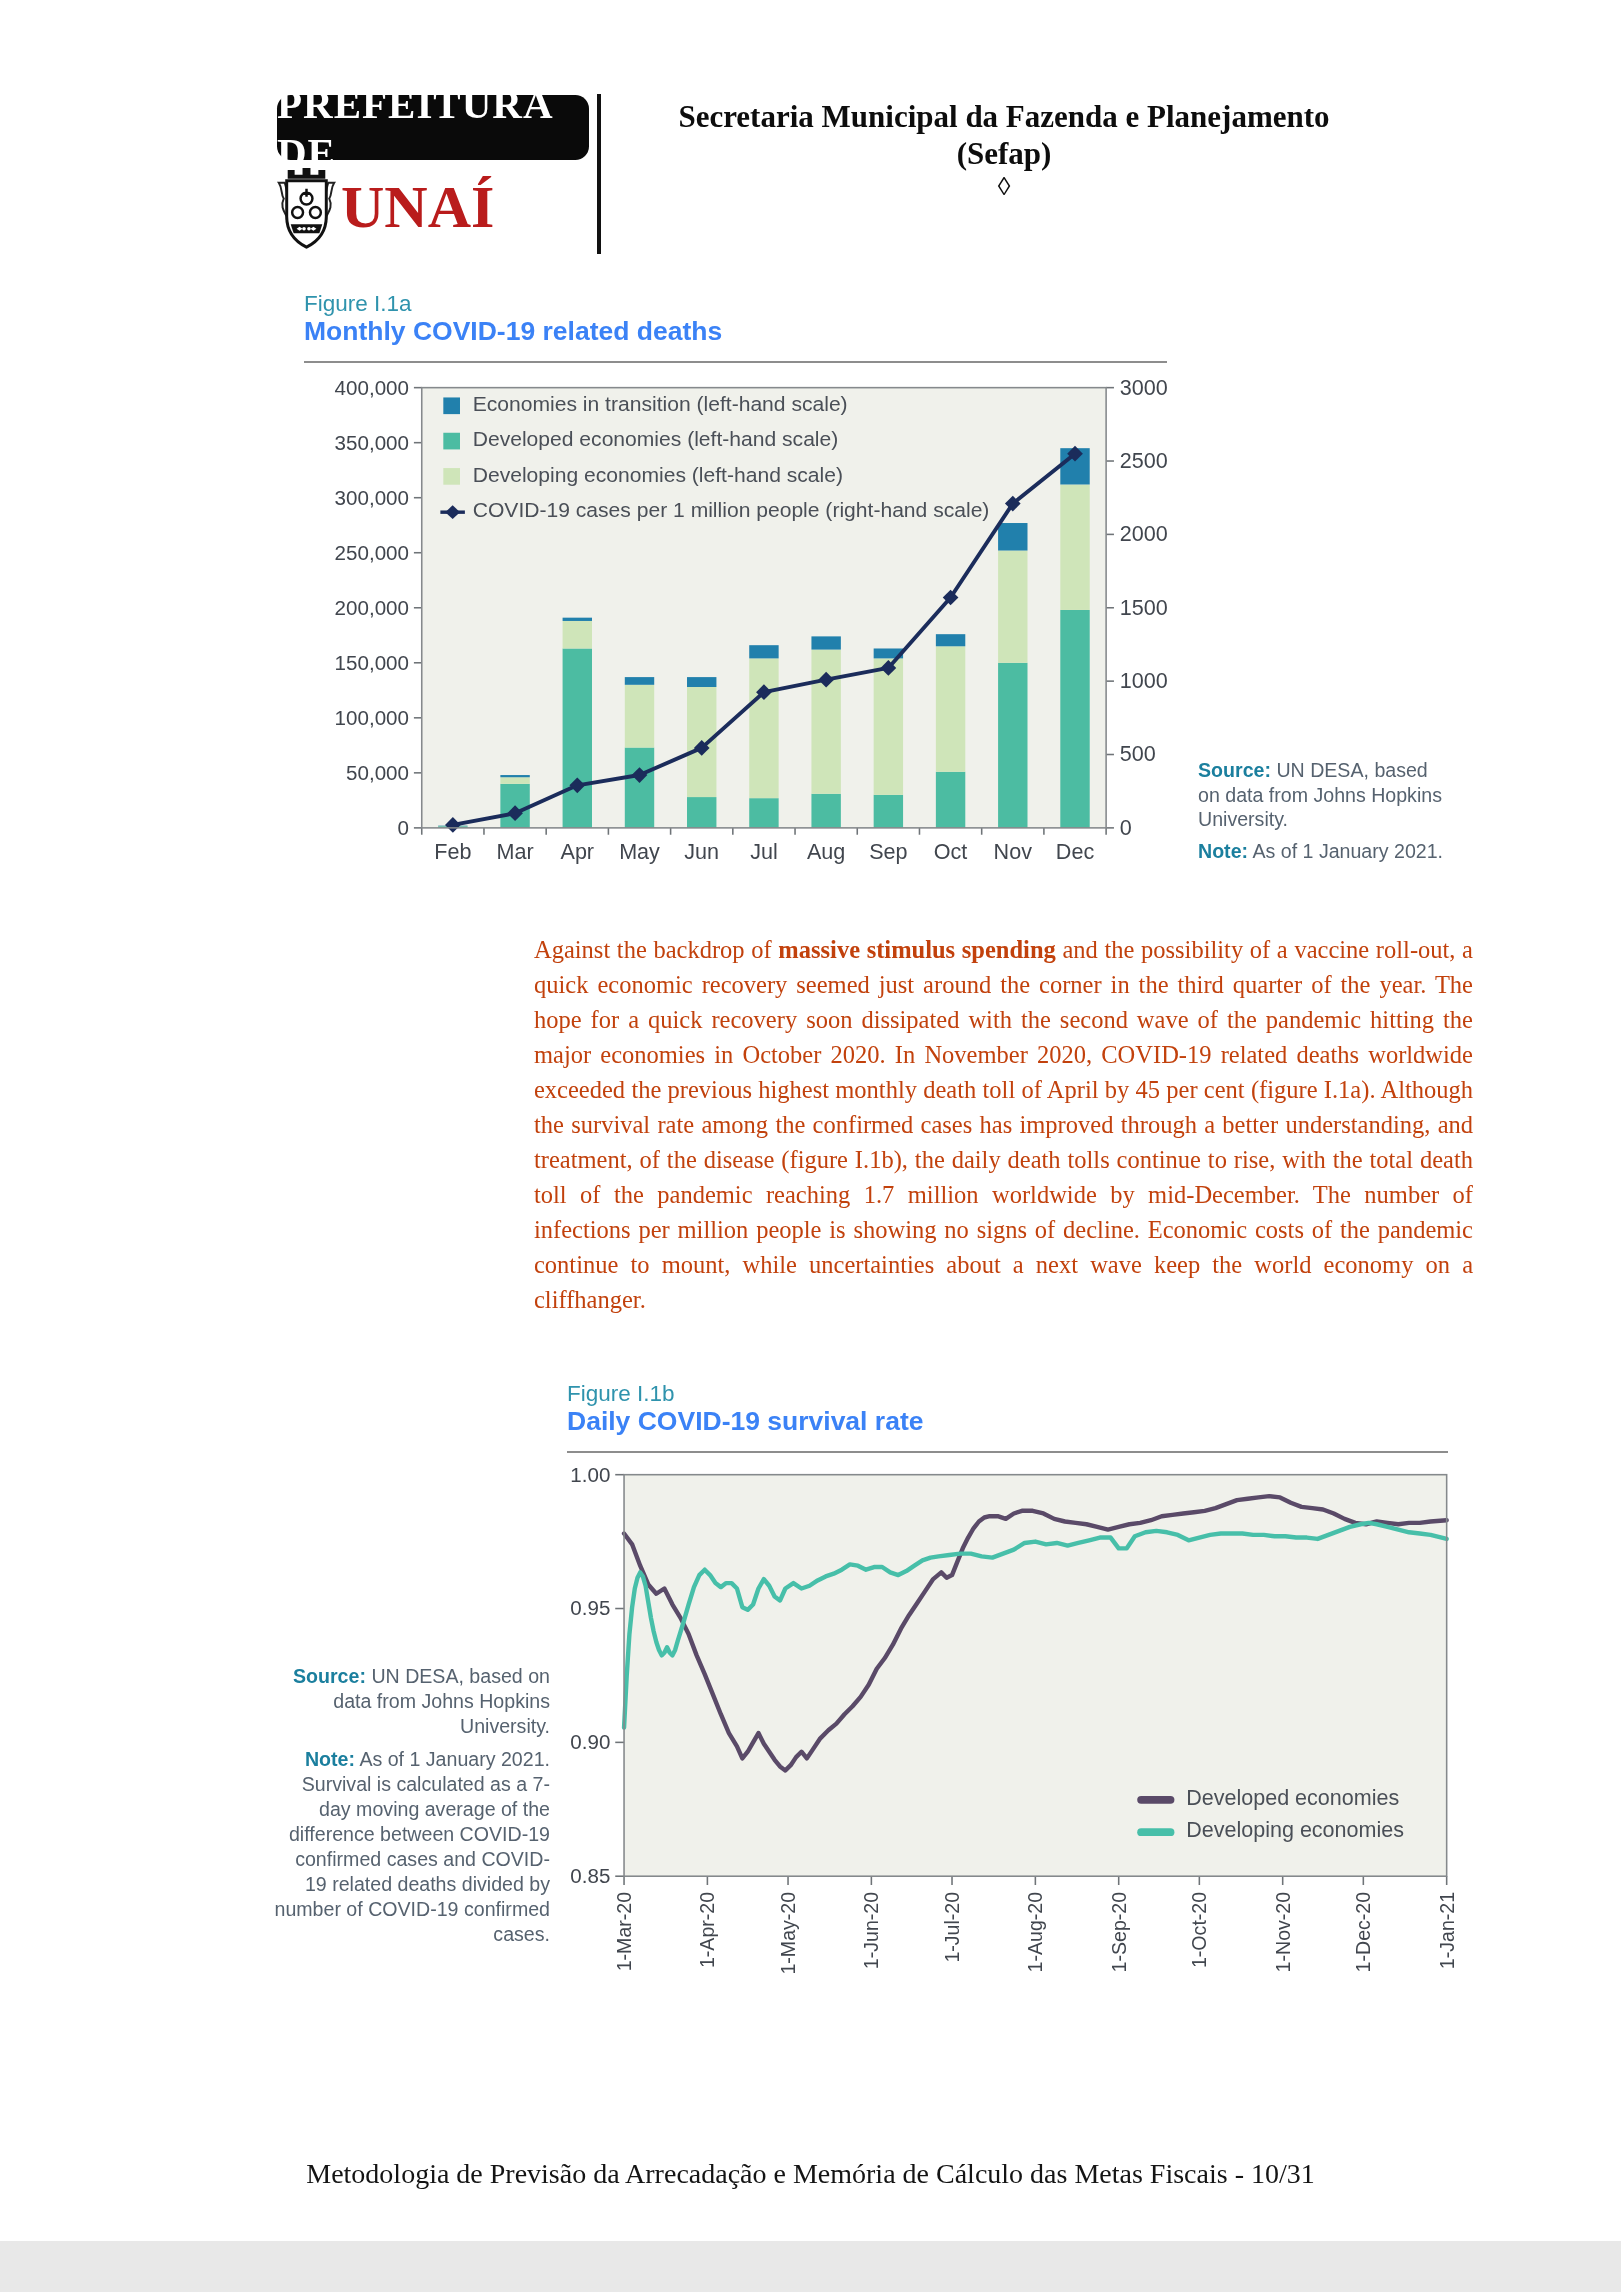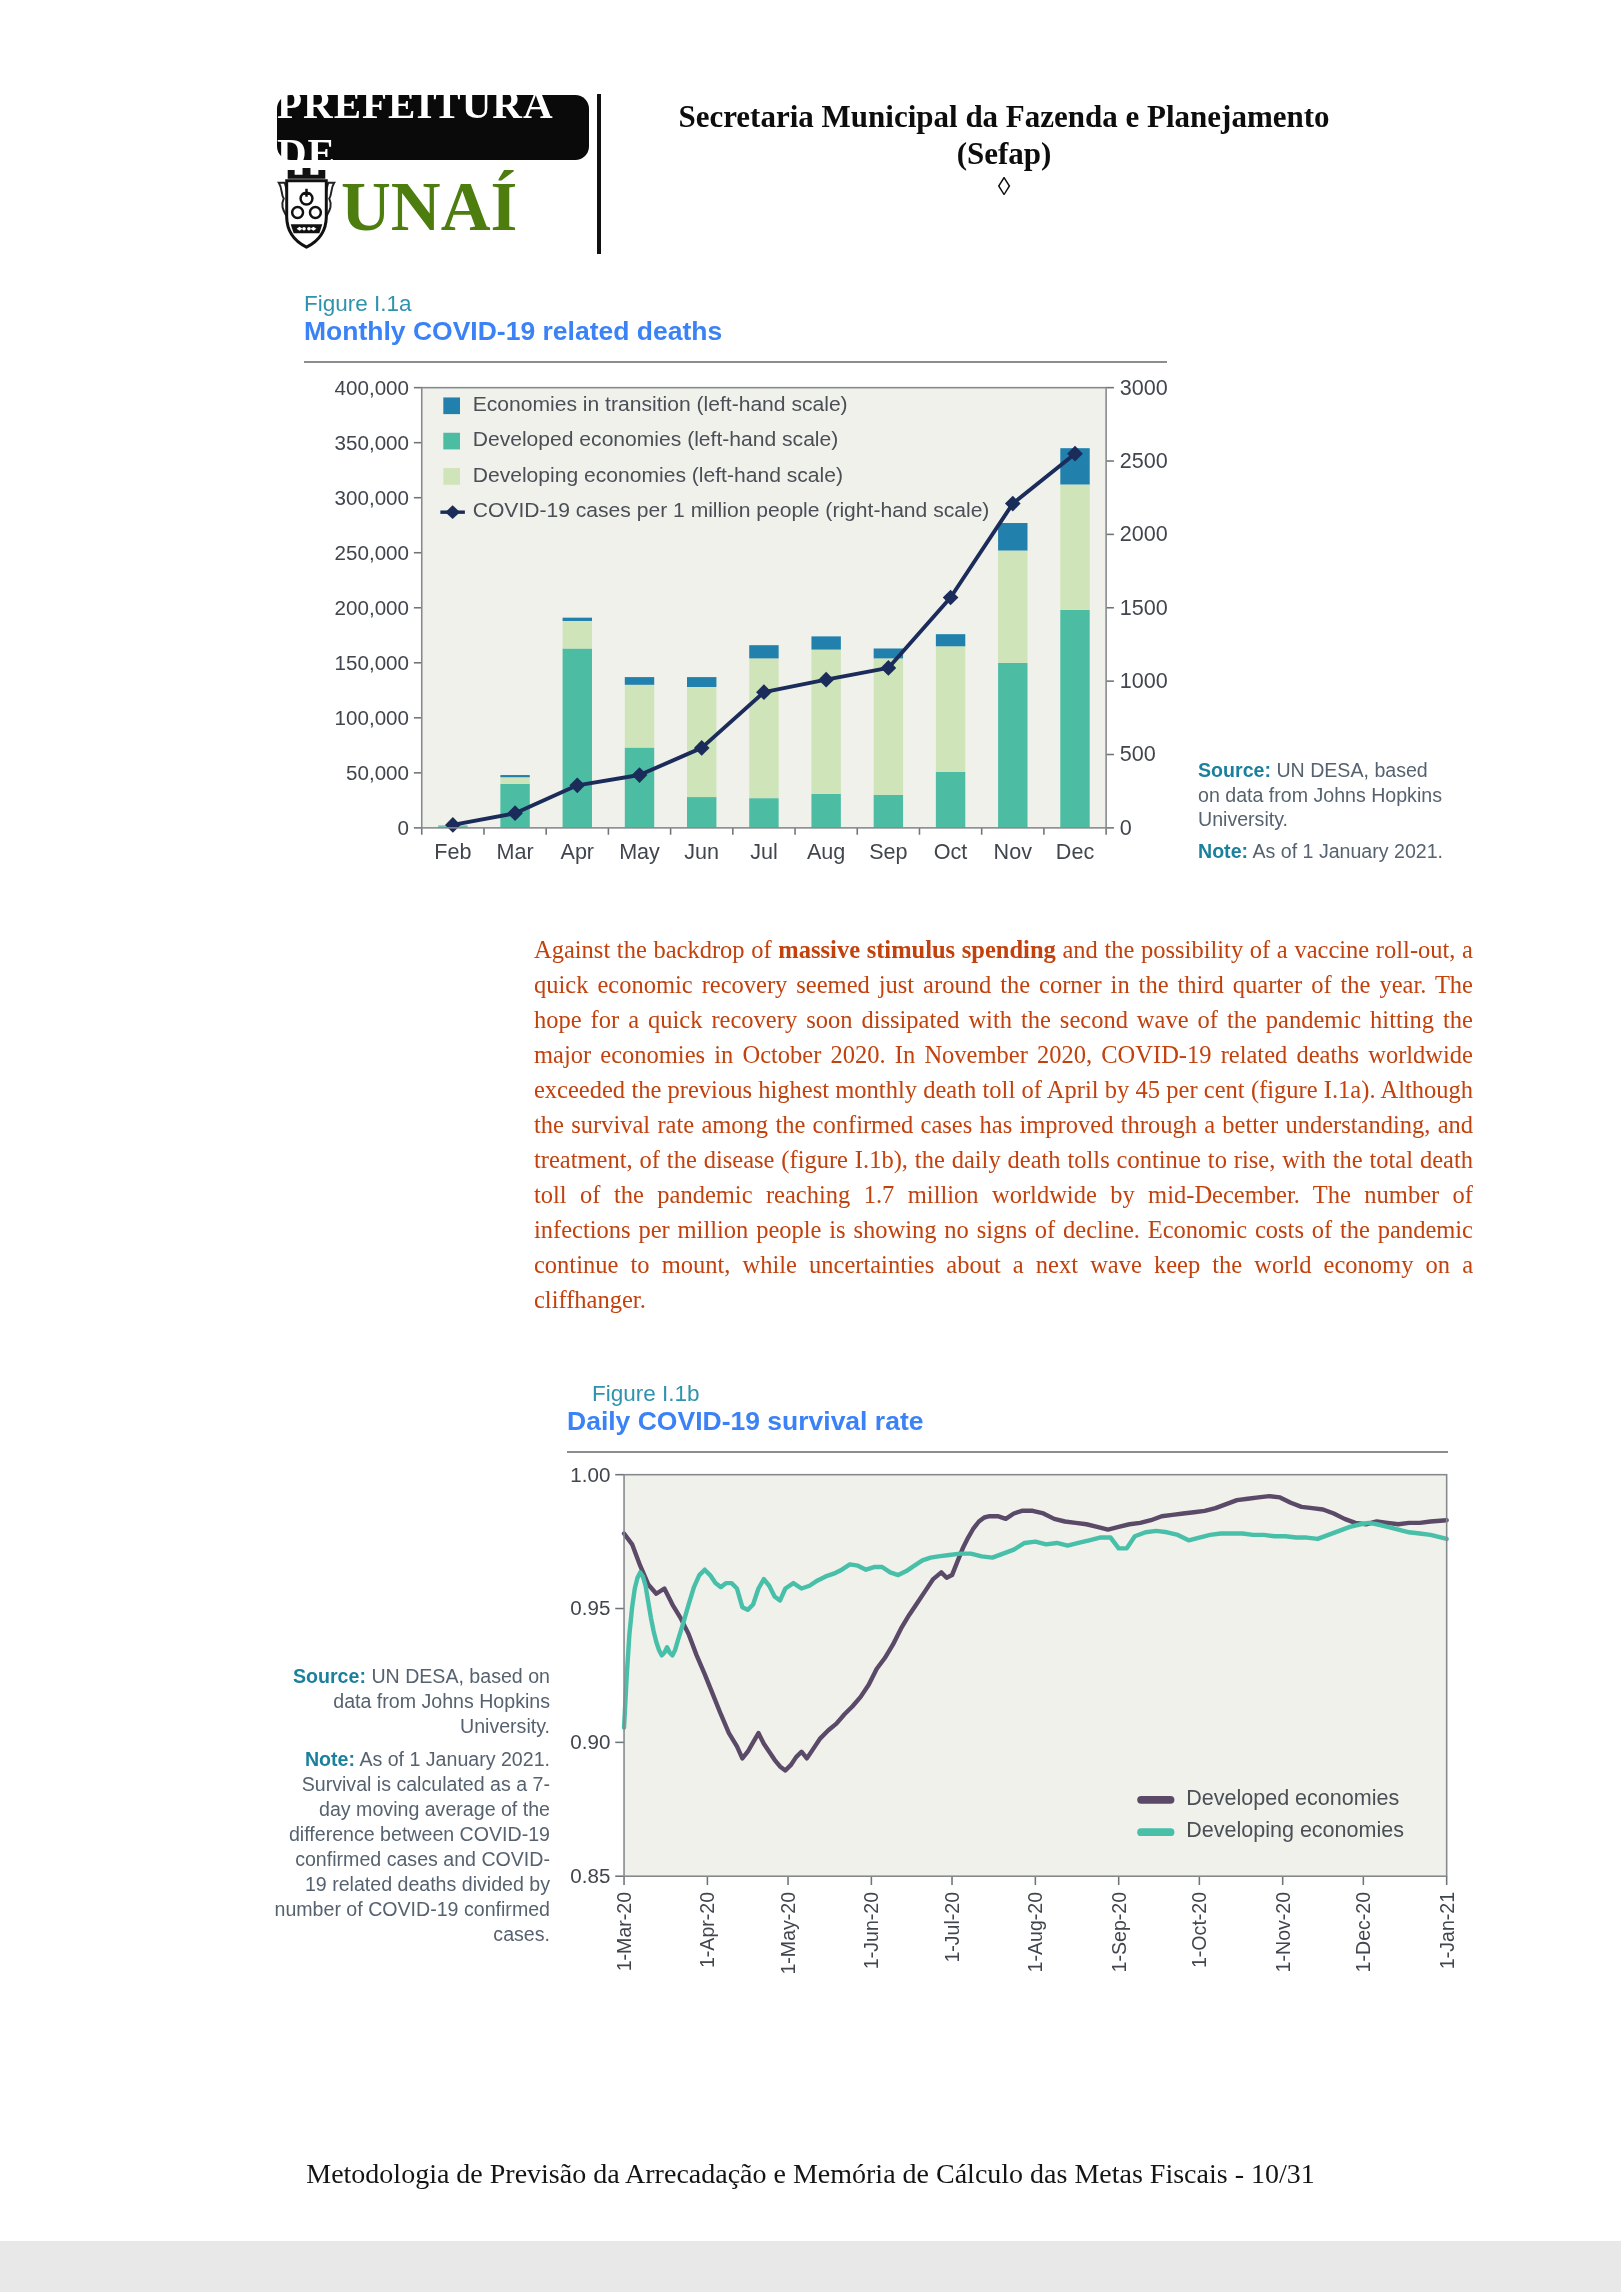--- a/index.html
+++ b/index.html
@@ -4,21 +4,21 @@
 <style>
   html,body{margin:0;padding:0;background:#e8e8e8;}
   .page{position:relative;width:1621px;height:2241px;background:#ffffff;margin:0 auto;overflow:hidden;
         font-family:"Liberation Sans",sans-serif;}
   
   .badge{position:absolute;left:277px;top:95px;width:312px;height:65px;background:#0a0a0a;border-radius:13.7px;
          display:flex;align-items:center;justify-content:center;color:#ffffff;
          font-family:"Liberation Serif",serif;font-weight:bold;font-size:41px;letter-spacing:1px;}
   .crest{position:absolute;left:274px;top:163px;width:65px;height:94px;}
   .cityname{position:absolute;left:341px;top:160px;width:251px;height:98px;
-            font-family:"Liberation Serif",serif;font-weight:bold;font-size:69px;line-height:94px;color:#4d7c0f;}
+            font-family:"Liberation Serif",serif;font-weight:bold;font-size:60px;line-height:94px;color:#b91c1c;}
   .hdr-divider{position:absolute;left:597px;top:94px;width:3.9px;height:160px;background:#111;}
   .dept{position:absolute;left:616px;top:98px;width:776px;text-align:center;color:#0d0d0d;
         font-family:"Liberation Serif",serif;}
   .dept .l1{font-size:31px;font-weight:bold;line-height:37px;}
   .dept .l2{font-size:31px;font-weight:bold;line-height:37px;}
   .dept .dia{font-size:25.5px;line-height:29px;}
   .dept .l3{font-size:31px;line-height:37px;}
   
   .fig-label{position:absolute;font-size:22.5px;color:#2f93ad;}
   .fig-title{position:absolute;font-size:26.5px;font-weight:bold;color:#3b82f6;}
@@ -192,21 +192,21 @@
       </g>
     </svg>
 
   <div class="srcnote" style="left:1198px;top:758px;width:253px;">
     <p><span class="teal">Source:</span><span> UN DESA, based on data from Johns Hopkins University.</span></p>
     <p><span class="teal">Note:</span><span> As of 1 January 2021.</span></p>
   </div>
 
   <p class="bodytext"><span>Against the backdrop of </span><b>massive stimulus spending</b><span> and the possibility of a vaccine roll-out, a quick economic recovery seemed just around the corner in the third quarter of the year. The hope for a quick recovery soon dissipated with the second wave of the pandemic hitting the major economies in October 2020. In November 2020, COVID-19 related deaths worldwide exceeded the previous highest monthly death toll of April by 45 per cent (figure I.1a). Although the survival rate among the confirmed cases has improved through a better understanding, and treatment, of the disease (figure I.1b), the daily death tolls continue to rise, with the total death toll of the pandemic reaching 1.7 million worldwide by mid-December. The number of infections per million people is showing no signs of decline. Economic costs of the pandemic continue to mount, while uncertainties about a next wave keep the world economy on a cliffhanger.</span></p>
 
-  <div class="fig-label" style="left:592px;top:1381px;">Figure I.1b</div>
+  <div class="fig-label" style="left:567px;top:1381px;">Figure I.1b</div>
   <div class="fig-title" style="left:567px;top:1406px;">Daily COVID-19 survival rate</div>
   <div class="fig-rule" style="left:567px;top:1451px;width:881px;"></div>
 
   <svg style="position:absolute;left:549px;top:1460px;" width="912" height="568" viewBox="0 0 930 580">
       <rect x="76" y="15" width="840" height="410" fill="#f0f1eb"></rect>
       <line x1="67" y1="425" x2="76" y2="425" stroke="#6f7478" stroke-width="1.6"></line>
       <text x="62" y="432" text-anchor="end" font-size="21" fill="#41464e">0.85</text>
       <line x1="67" y1="288.33333333333326" x2="76" y2="288.33333333333326" stroke="#6f7478" stroke-width="1.6"></line>
       <text x="62" y="295.33333333333326" text-anchor="end" font-size="21" fill="#41464e">0.90</text>
       <line x1="67" y1="151.66666666666646" x2="76" y2="151.66666666666646" stroke="#6f7478" stroke-width="1.6"></line>

